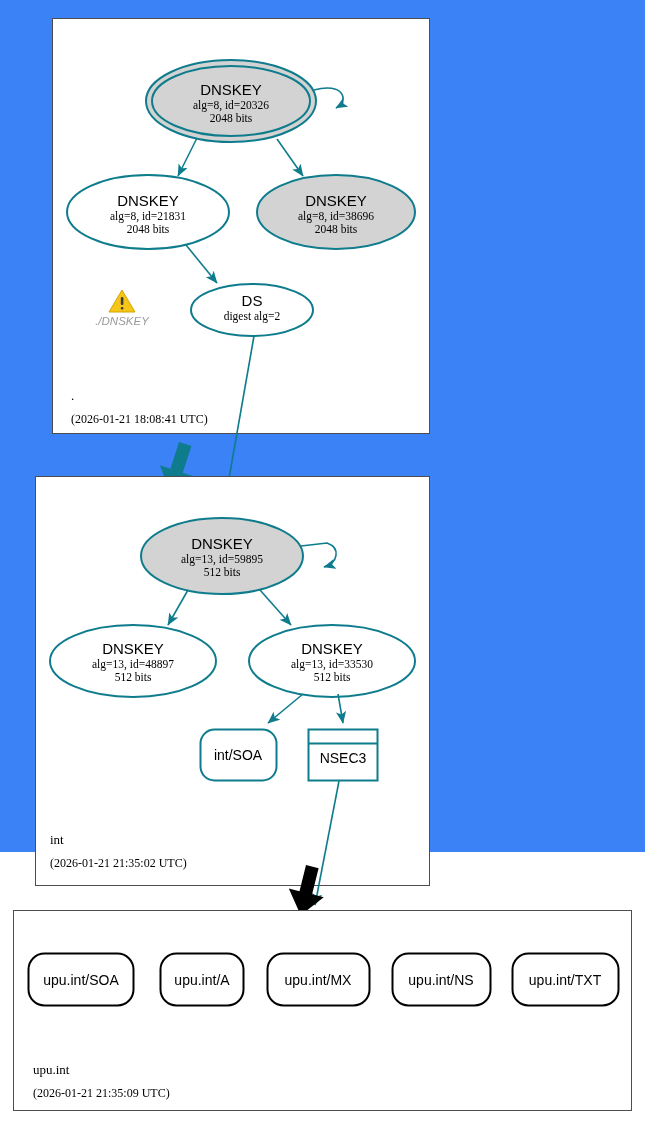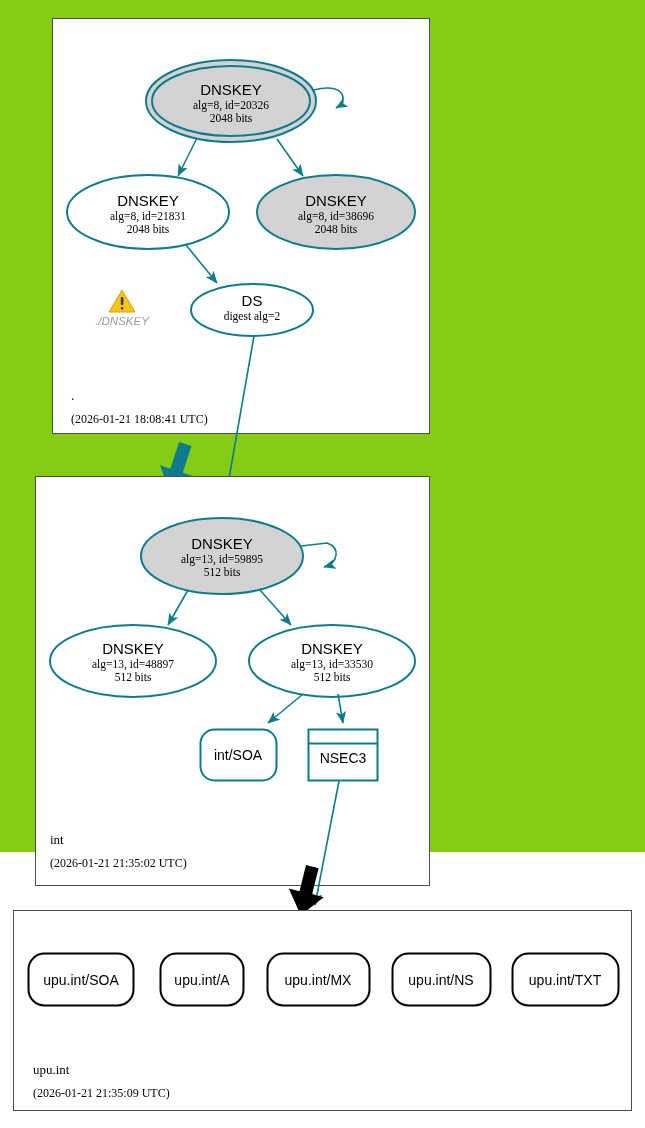--- a/index.html
+++ b/index.html
@@ -11,21 +11,21 @@
   body {
     font-family: "Liberation Sans", sans-serif;
     width: 645px;
     height: 1128px;
     overflow: hidden;
   }
   #canvas {
     position: relative;
     width: 645px;
     height: 852px;
-    background: #84cc16;
+    background: #3b82f6;
   }
   #graph {
     position: absolute;
     left: 0;
     top: 0;
     width: 645px;
     height: 1128px;
   }
   .zone-box {
     fill: #ffffff;

